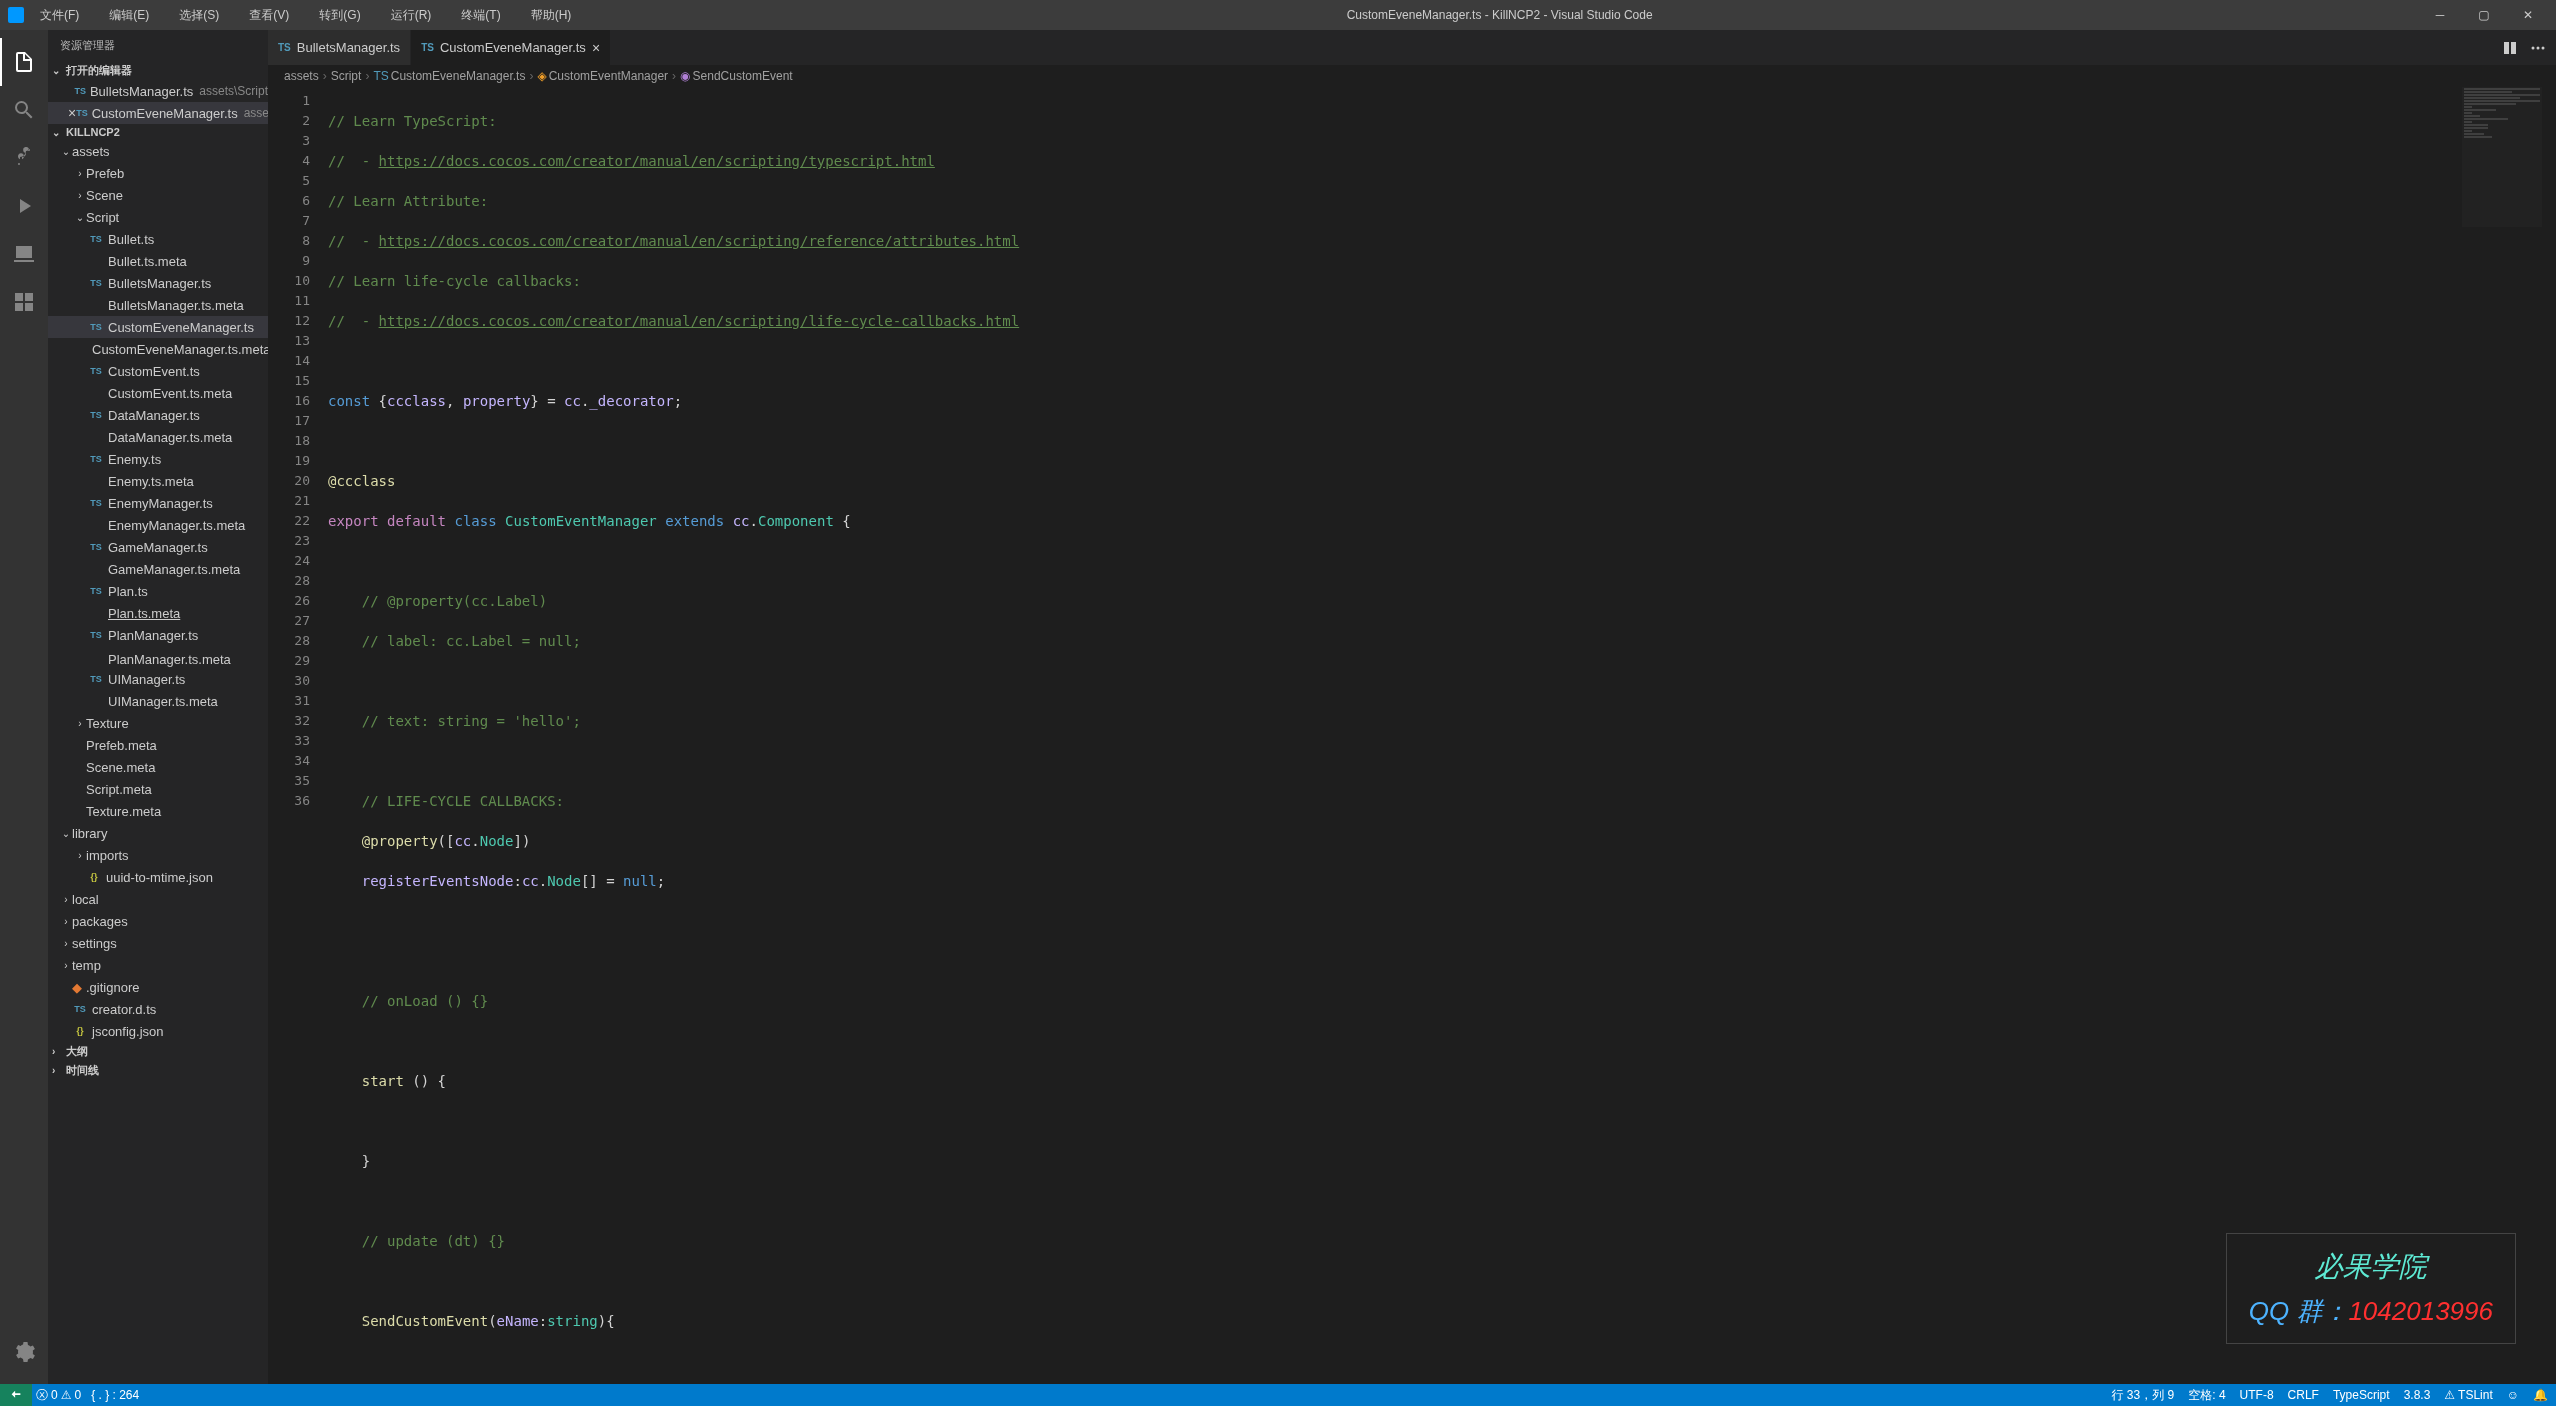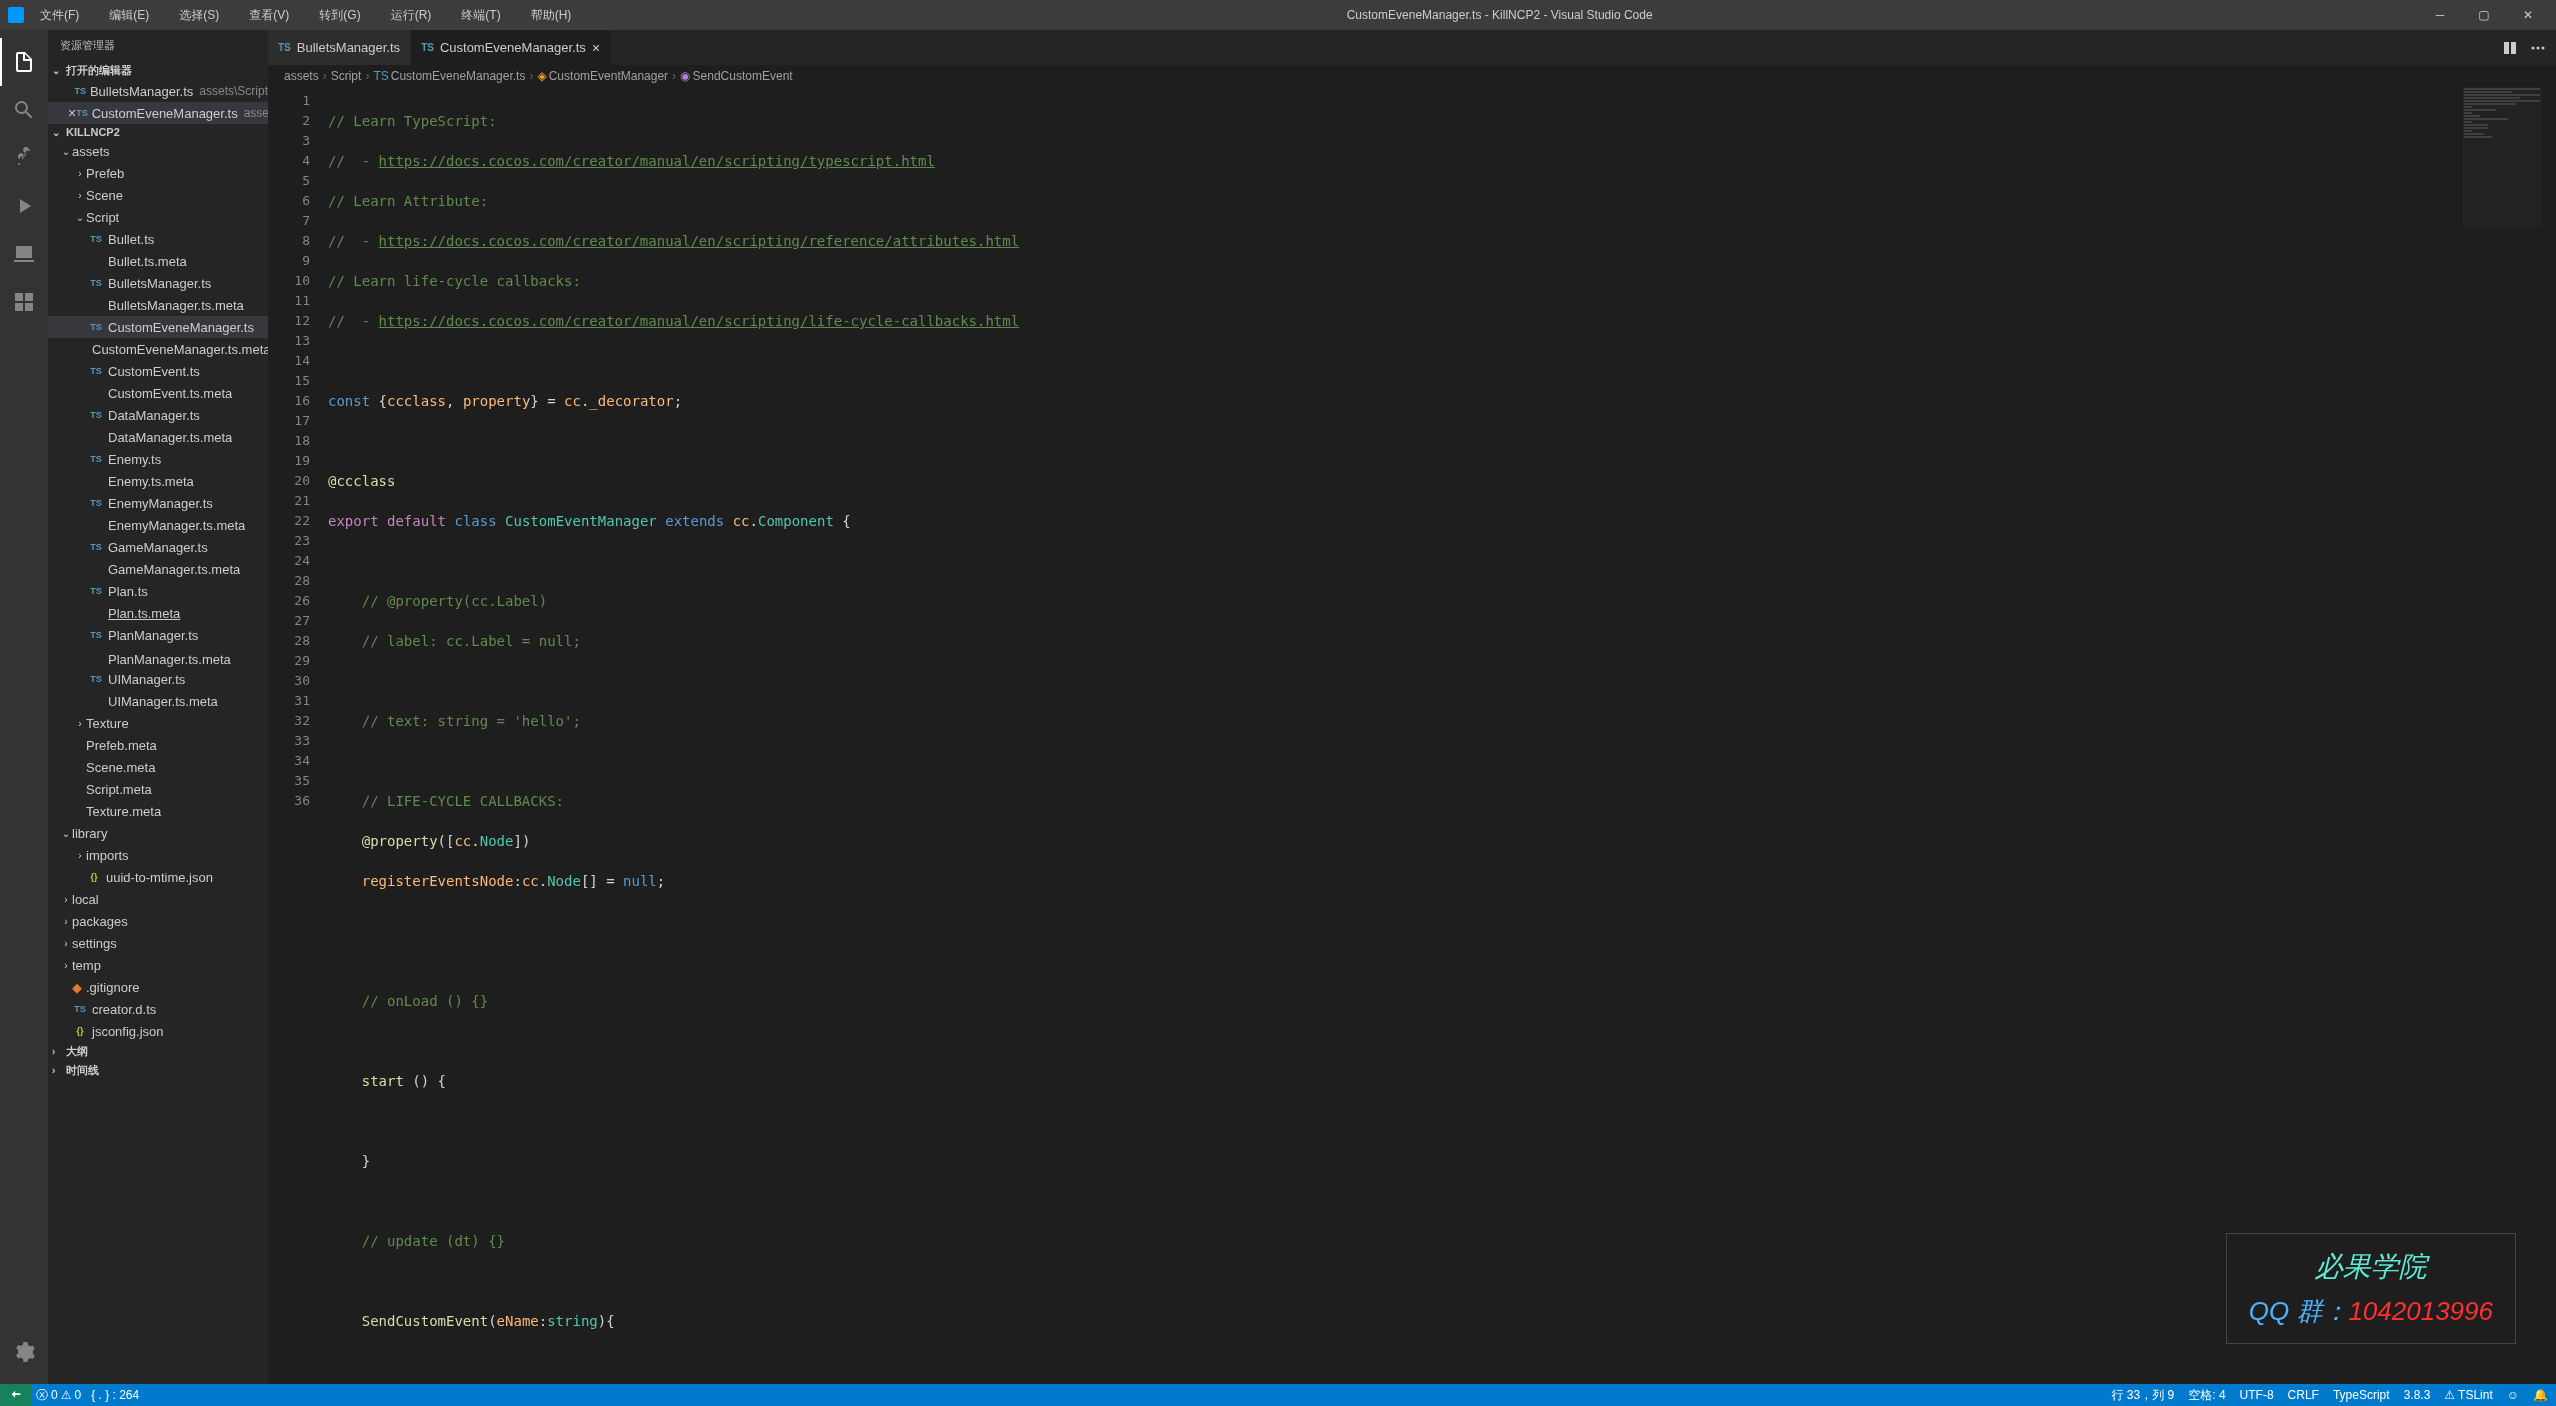--- a/index.html
+++ b/index.html
@@ -61,21 +61,21 @@
     
     .editor-content { flex: 1; display: flex; overflow: hidden; position: relative; }
     .gutter { width: 60px; text-align: right; padding-right: 18px; color: #858585; font-family: Consolas, monospace; font-size: 13px; line-height: 20px; user-select: none; padding-top: 4px; }
     .code { flex: 1; font-family: Consolas, monospace; font-size: 14px; line-height: 20px; white-space: pre; overflow-x: auto; padding-top: 4px; }
     .line { height: 20px; }
     .tok-comment { color: #608b4e; }
     .tok-link { color: #608b4e; text-decoration: underline; }
     .tok-keyword { color: #569cd6; }
     .tok-keyword2 { color: #c586c0; }
     .tok-type { color: #4ec9b0; }
-    .tok-var { color: #fdba74; }
+    .tok-var { color: #c4b5fd; }
     .tok-func { color: #dcdcaa; }
     .tok-punc { color: #d4d4d4; }
     @keyframes blink { 50% { border-color: transparent; } }
     
     
     .minimap { position: absolute; right: 14px; top: 0; width: 80px; height: 140px; background: #252526; opacity: 0.6; }
     .minimap-line { height: 2px; background: #555; margin: 1px 2px; }
     
     
     .watermark { position: absolute; right: 40px; bottom: 40px; border: 1px solid #444; padding: 14px 22px; font-style: italic; }

